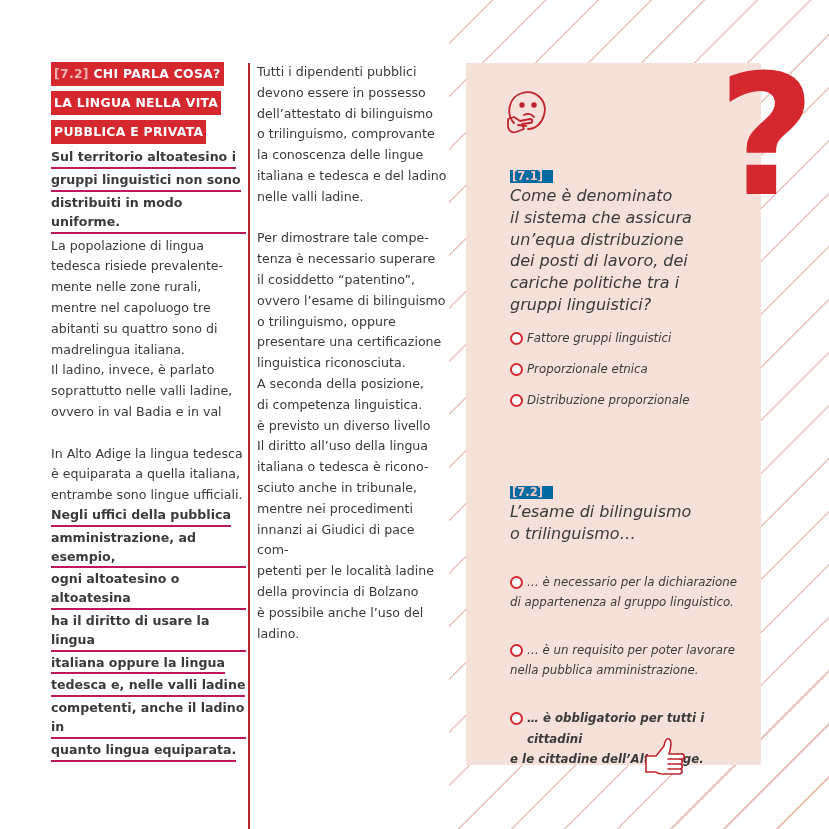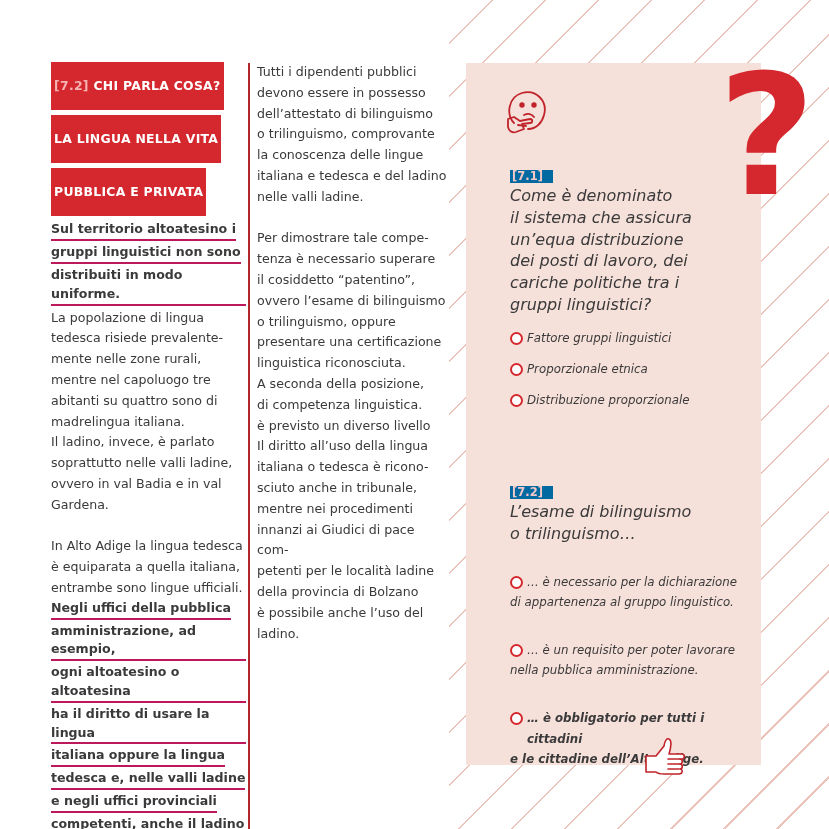--- a/index.html
+++ b/index.html
@@ -19,21 +19,21 @@
     position: absolute; left: 248px; top: 63px; width: 2px; height: 766px;
     background: #b3262b;
   }
   .col1 {
     position: absolute; left: 51px; top: 62px; width: 195px;
     font-size: 12.6px; line-height: 20.8px;
   }
   .hdr {
     display: inline-block; background: #d5282e; color: #fff;
     font-weight: bold; font-size: 12.4px; letter-spacing: 0.3px;
-    padding: 16px 3px; line-height: 16px; margin-bottom: 4.8px;
+    padding: 4px 3px; line-height: 16px; margin-bottom: 4.8px;
   }
   .hdr .num { color: #f5b3b3; }
   .ul-line { display: block; width: fit-content; border-bottom: 2px solid #be185d; font-weight: bold; line-height: 18.8px; margin-bottom: 2px; }
   .gap { height: 20.8px; }
   .col2 {
     position: absolute; left: 257px; top: 62px; width: 190px;
     font-size: 12.6px; line-height: 20.8px;
   }
   .box {
     position: absolute; left: 466px; top: 63px; width: 295px; height: 702px;
@@ -89,34 +89,32 @@
   <div>
     <div>La popolazione di lingua</div>
     <div>tedesca risiede prevalente-</div>
     <div>mente nelle zone rurali,</div>
     <div>mentre nel capoluogo tre</div>
     <div>abitanti su quattro sono di</div>
     <div>madrelingua italiana.</div>
     <div>Il ladino, invece, è parlato</div>
     <div>soprattutto nelle valli ladine,</div>
     <div>ovvero in val Badia e in val</div>
-    <div>Gardena.</div>
   </div>
   <div class="gap"></div>
   <div>
     <div>In Alto Adige la lingua tedesca</div>
     <div>è equiparata a quella italiana,</div>
     <div>entrambe sono lingue ufficiali.</div>
     <span class="ul-line">Negli uffici della pubblica</span>
     <span class="ul-line">amministrazione, ad esempio,</span>
     <span class="ul-line">ogni altoatesino o altoatesina</span>
     <span class="ul-line">ha il diritto di usare la lingua</span>
     <span class="ul-line">italiana oppure la lingua</span>
     <span class="ul-line">tedesca e, nelle valli ladine</span>
-    <span class="ul-line">e negli uffici provinciali</span>
     <span class="ul-line">competenti, anche il ladino in</span>
     <span class="ul-line">quanto lingua equiparata.</span>
   </div>
 </div>
 
 <div class="divider"></div>
 
 <div class="col2">
   <div>
     <div>Tutti i dipendenti pubblici</div>

